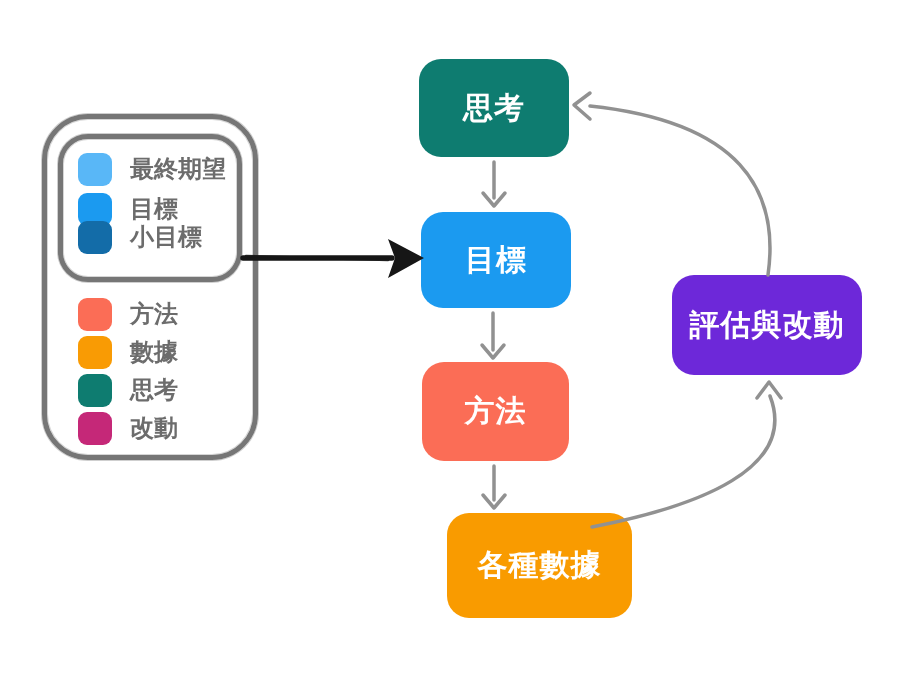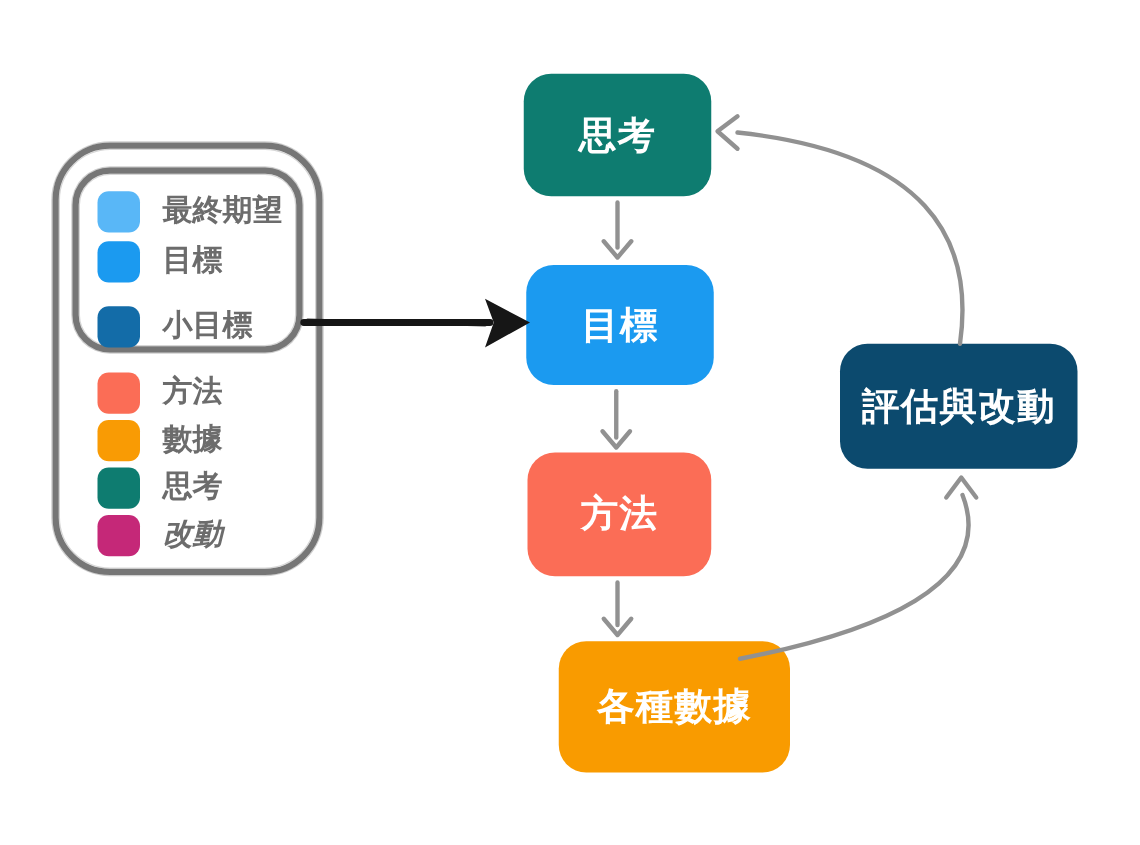--- a/index.html
+++ b/index.html
@@ -50,55 +50,55 @@
   <div class="legend-inner"></div>
 
   <div class="legend-row" style="top:152px;">
     <div class="swatch" style="background-color: rgb(89, 183, 247);"></div>
     <div class="legend-label">最終期望</div>
   </div>
   <div class="legend-row" style="top:192px;">
     <div class="swatch" style="background-color: rgb(27, 154, 240);"></div>
     <div class="legend-label">目標</div>
   </div>
-  <div class="legend-row" style="top:244px;justify-content:flex-end;">
+  <div class="legend-row" style="top:220px;justify-content:flex-end;">
     <div class="swatch" style="background-color: rgb(19, 108, 168);"></div>
     <div class="legend-label">小目標</div>
   </div>
 
   <div class="legend-row" style="top:297px;">
     <div class="swatch" style="background-color: rgb(251, 109, 86);"></div>
     <div class="legend-label">方法</div>
   </div>
   <div class="legend-row" style="top:335px;text-align:center;">
     <div class="swatch" style="background-color: rgb(249, 155, 4);"></div>
     <div class="legend-label">數據</div>
   </div>
   <div class="legend-row" style="top:373px;">
     <div class="swatch" style="background-color: rgb(14, 124, 112);"></div>
     <div class="legend-label">思考</div>
   </div>
-  <div class="legend-row" style="top:411px;font-style:italic;">
+  <div class="legend-row" style="top:411px;">
     <div class="swatch" style="background-color: rgb(197, 40, 120);"></div>
     <div class="legend-label">改動</div>
   </div>
 
   <div class="node node-think" style="background-color: rgb(14, 124, 112);">
     <span>思考</span>
   </div>
   <div class="node node-goal" style="background-color: rgb(27, 154, 240);">
     <span>目標</span>
   </div>
   <div class="node node-method" style="background-color: rgb(251, 109, 86);">
     <span>方法</span>
   </div>
   <div class="node node-data" style="background-color: rgb(249, 155, 0);">
     <span>各種數據</span>
   </div>
-  <div class="node node-evaluate" style="background-color: #0c4a6e;">
+  <div class="node node-evaluate" style="background-color: #6d28d9;">
     <span>評估與改動</span>
   </div>
 
   <svg class="arrows" width="912" height="676" viewBox="0 0 912 676">
 
     <g>
       <path class="garrow" d="M494,162 L494,198" style="stroke: rgb(145, 145, 145);"></path>
       <path class="garrow" d="M483,193 L494,206 L505,193" style="stroke: rgb(145, 145, 145);"></path>
     </g>
 

